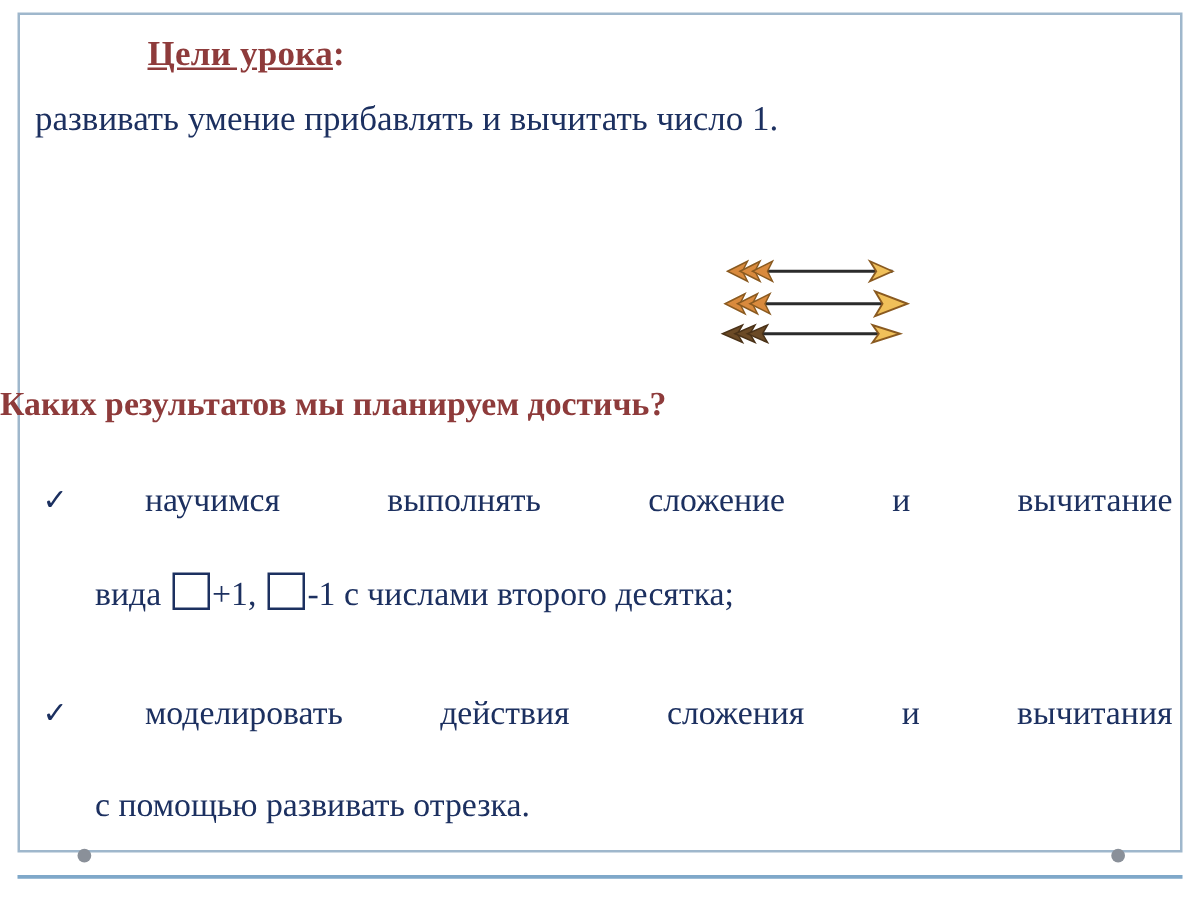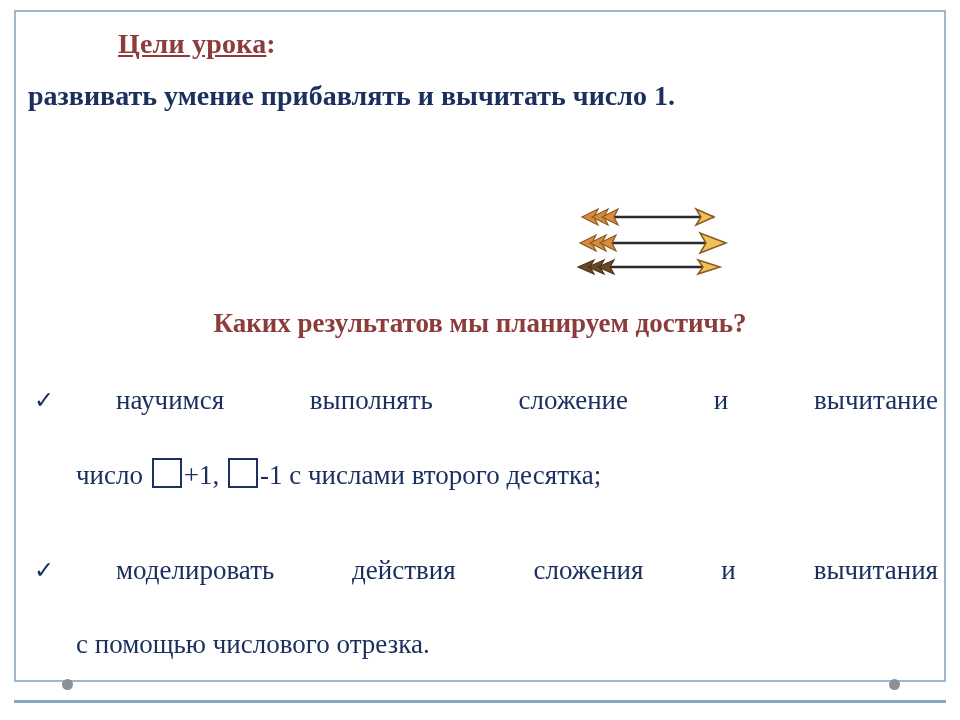--- a/index.html
+++ b/index.html
@@ -55,42 +55,40 @@
     top: 78px;
     width: 906px;
     font-size: 28px;
     line-height: 1.32;
     color: #1c3060;
     text-align: justify;
     text-justify: inter-word;
   }
   .intro .line2 {
     display: block;
-    font-weight: bold;
   }
 
   
   .arrows {
     position: absolute;
     left: 572px;
     top: 205px;
     width: 170px;
     height: 80px;
   }
   .arrows svg {
     display: block;
   }
 
   
   .question {
     position: absolute;
     left: 0;
     top: 308px;
     width: 960px;
-    text-align: center;
     font-size: 27px;
     font-weight: bold;
     color: #8e3b3b;
   }
 
   
   .bullets {
     position: absolute;
     left: 28px;
     top: 382px;
@@ -201,30 +199,30 @@
   </div>
 
   <div class="question">Каких результатов мы планируем достичь?</div>
 
   <div class="bullets">
 
     <div class="bullet">
       <span class="check">✓</span>
       <span class="just">научимся выполнять сложение и вычитание</span>
       <span class="last">
-        <span>число</span>
+        <span>вида</span>
         <span class="box-blank"></span><span>+1,</span>
         <span class="box-blank"></span><span>-1 с числами второго десятка;</span>
       </span>
     </div>
 
     <div class="bullet">
       <span class="check">✓</span>
       <span class="just">моделировать действия сложения и вычитания</span>
-      <span class="last">с помощью числового отрезка.</span>
+      <span class="last">с помощью развивать отрезка.</span>
     </div>
 
   </div>
 
   <div class="footer-line"></div>
   <div class="dot left"></div>
   <div class="dot right"></div>
 
 </div>
 

